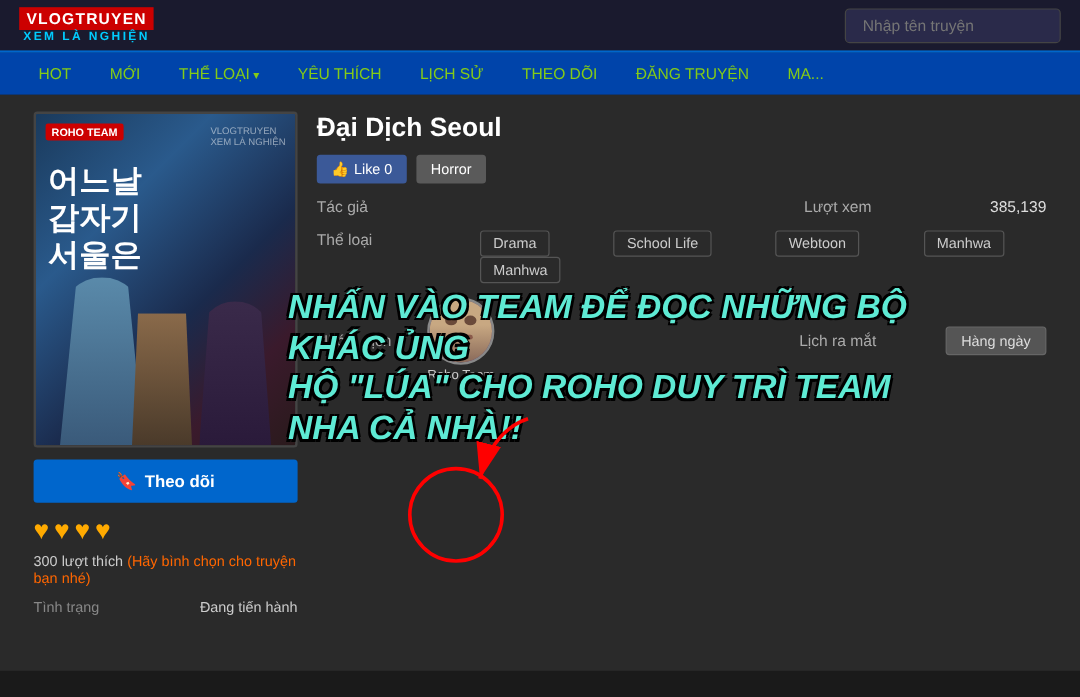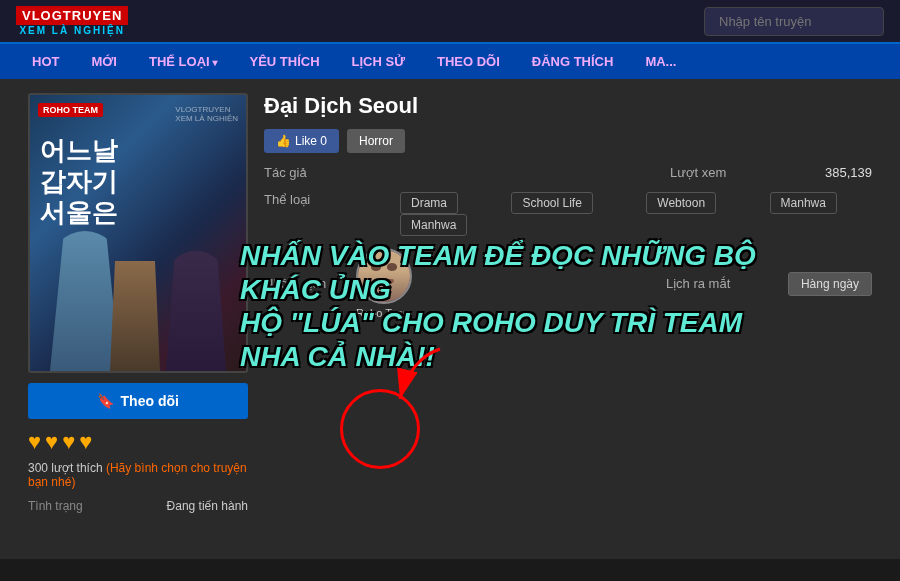--- a/index.html
+++ b/index.html
@@ -50,23 +50,23 @@
     }
 
     
     .nav {
       background: #0044aa;
       display: flex;
       align-items: center;
       padding: 0 16px;
     }
     .nav-item {
-      color: #f0abfc;
-      font-size: 13px;
-      font-weight: bold;
+      color: #84cc16;
+      font-size: 13px;
+      font-weight: normal;
       padding: 10px 16px;
       cursor: pointer;
       text-decoration: none;
       white-space: nowrap;
     }
     .nav-item-with-arrow::after { content: ' ▾'; font-size: 10px; }
 
     
     .main {
       display: flex;
@@ -360,21 +360,21 @@
   <input class="search-input" type="text" placeholder="Nhập tên truyện" style="">
 </div>
 
 <nav class="nav">
   <a class="nav-item">HOT</a>
   <a class="nav-item">MỚI</a>
   <a class="nav-item nav-item-with-arrow">THỂ LOẠI</a>
   <a class="nav-item">YÊU THÍCH</a>
   <a class="nav-item">LỊCH SỬ</a>
   <a class="nav-item">THEO DÕI</a>
-  <a class="nav-item">ĐĂNG THÍCH</a>
+  <a class="nav-item">ĐĂNG TRUYỆN</a>
   <a class="nav-item">MA...</a>
 </nav>
 
 <div class="main" style="position:relative;">
 
   <div class="left-panel">
     <div class="manga-cover">
       <div class="cover-roho-team">ROHO
 TEAM</div>
       <div class="cover-watermark">VLOGTRUYEN<br>XEM LÀ NGHIỆN</div>

